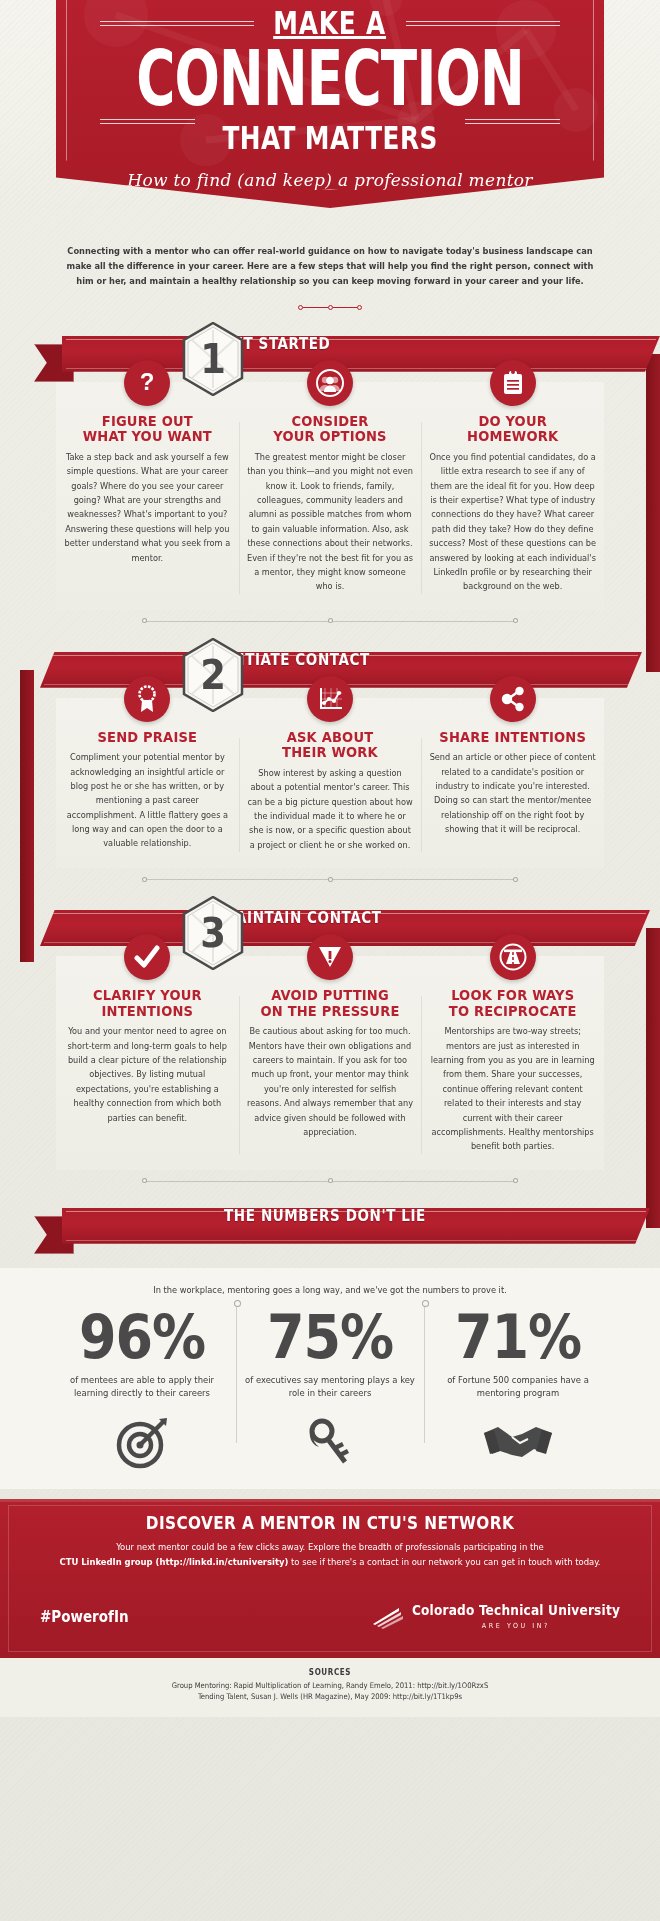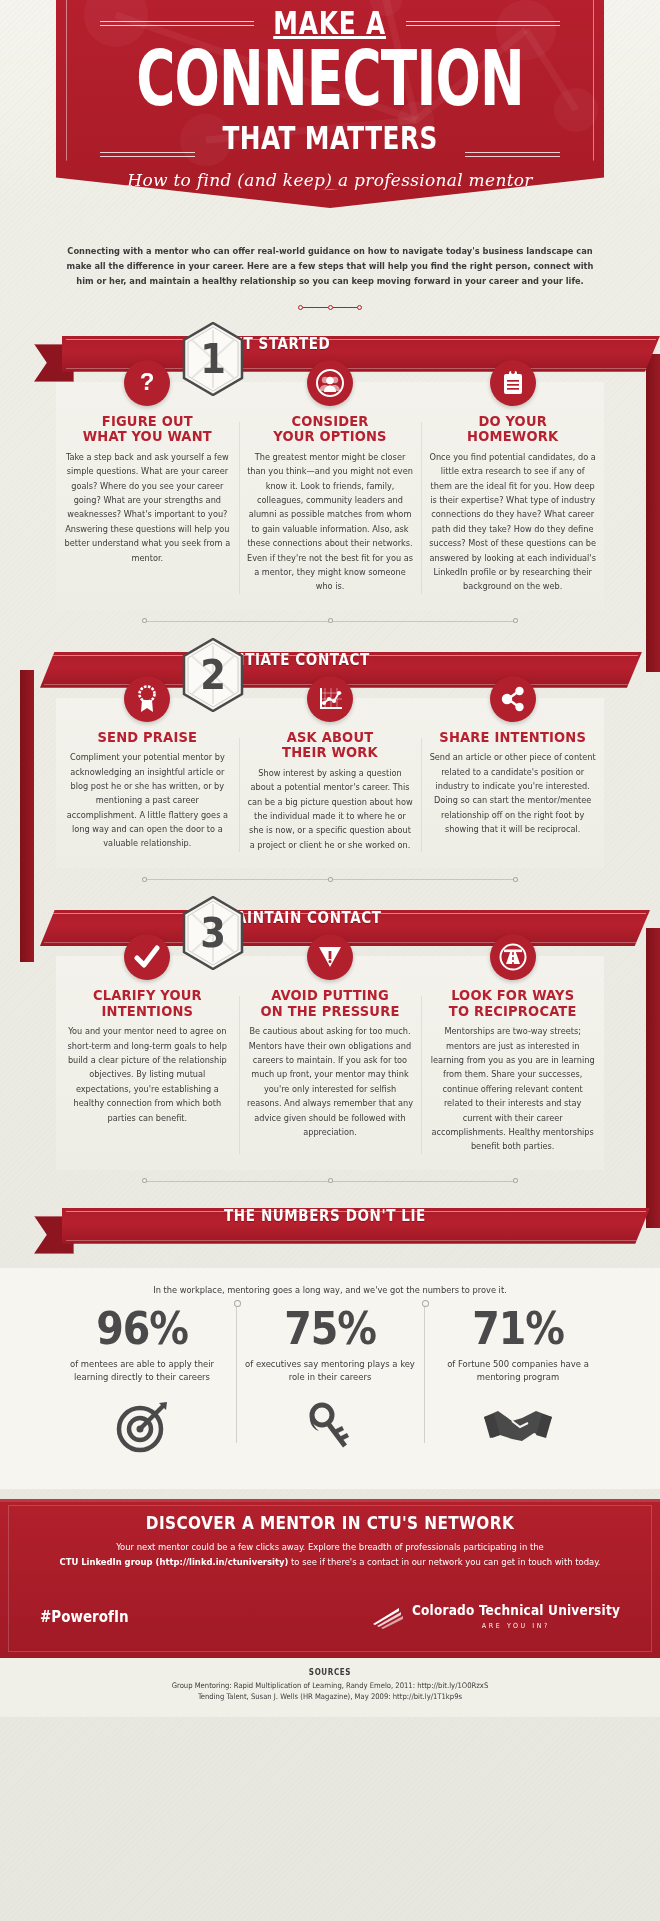--- a/index.html
+++ b/index.html
@@ -71,21 +71,21 @@
   .ttl-big {
     font-family: "Liberation Sans Narrow","DejaVu Sans Condensed","Liberation Sans",sans-serif;
     font-weight: bold;
     font-size: 76px;
     line-height: 0.93;
     letter-spacing: -1px;
     transform: scaleX(0.78);
     margin-top: 2px;
   }
   .ttl-line3 {
-    display: flex; align-items: flex-end; justify-content: center;
+    display: flex; align-items: flex-start; justify-content: center;
     gap: 10px; margin: 4px 44px 0;
   }
   .ttl-line3 .rule { flex: 1; height: 5px; border-top: 1px solid rgba(255,255,255,.8); border-bottom: 1px solid rgba(255,255,255,.8); }
   .ttl-c {
     font-family: "Liberation Sans Narrow","DejaVu Sans Condensed","Liberation Sans",sans-serif;
     font-weight: bold; font-size: 32px; letter-spacing: 0.5px;
     transform: scaleX(0.86); display: inline-block;
   }
   .ttl-sub {
     font-family: "DejaVu Serif", serif;
@@ -217,38 +217,38 @@
     height: 10px;
     z-index: 2;
   }
   .card-rule .ln { position: absolute; left: 88px; right: 88px; top: 5px; height: 1px; background: rgba(0,0,0,.16); }
   .card-rule .pt { position: absolute; top: 2.5px; width: 5px; height: 5px; border: 1px solid rgba(0,0,0,.3); border-radius: 50%; background: #f2f1ea; }
   .card-rule .p1 { left: 86px; }
   .card-rule .p2 { left: 50%; margin-left: -2.5px; }
   .card-rule .p3 { right: 86px; }
 
   
-  .numbers-wrap { position: relative; margin-top: 14px; background: #f6f5f0; padding-bottom: 34px; }
+  .numbers-wrap { position: relative; margin-top: 14px; background: #f6f5f0; padding-bottom: 18px; }
   .numbers-lead {
     text-align: center;
     font-family: "Liberation Sans Narrow","DejaVu Sans Condensed","Liberation Sans",sans-serif;
     font-size: 9.2px; color: #3b3b3b; padding-top: 16px;
   }
   .stats { display: flex; margin: 12px 48px 0; }
   .stat { flex: 1; text-align: center; position: relative; padding: 0 6px; }
   .stat + .stat::before {
     content: ""; position: absolute; left: 0; top: -4px; height: 140px; width: 1px; background: rgba(0,0,0,.15);
   }
   .stat + .stat::after {
     content: ""; position: absolute; left: -2.5px; top: -7px; width: 5px; height: 5px;
     border: 1px solid rgba(0,0,0,.3); border-radius: 50%; background: #f6f5f0;
   }
   .stat-num {
     font-family: "Liberation Sans Narrow","DejaVu Sans Condensed","Liberation Sans",sans-serif;
-    font-weight: bold; font-size: 44px; color: #4a4a4a; line-height: 1;
+    font-weight: bold; font-size: 60px; color: #4a4a4a; line-height: 1;
     letter-spacing: -1px;
   }
   .stat-txt {
     font-family: "Liberation Sans Narrow","DejaVu Sans Condensed","Liberation Sans",sans-serif;
     font-size: 9.4px; color: #3b3b3b; line-height: 1.4; margin-top: 6px;
   }
   .stat-icon { margin-top: 16px; height: 56px; display:flex; align-items:center; justify-content:center; }
 
   
   .cta {

